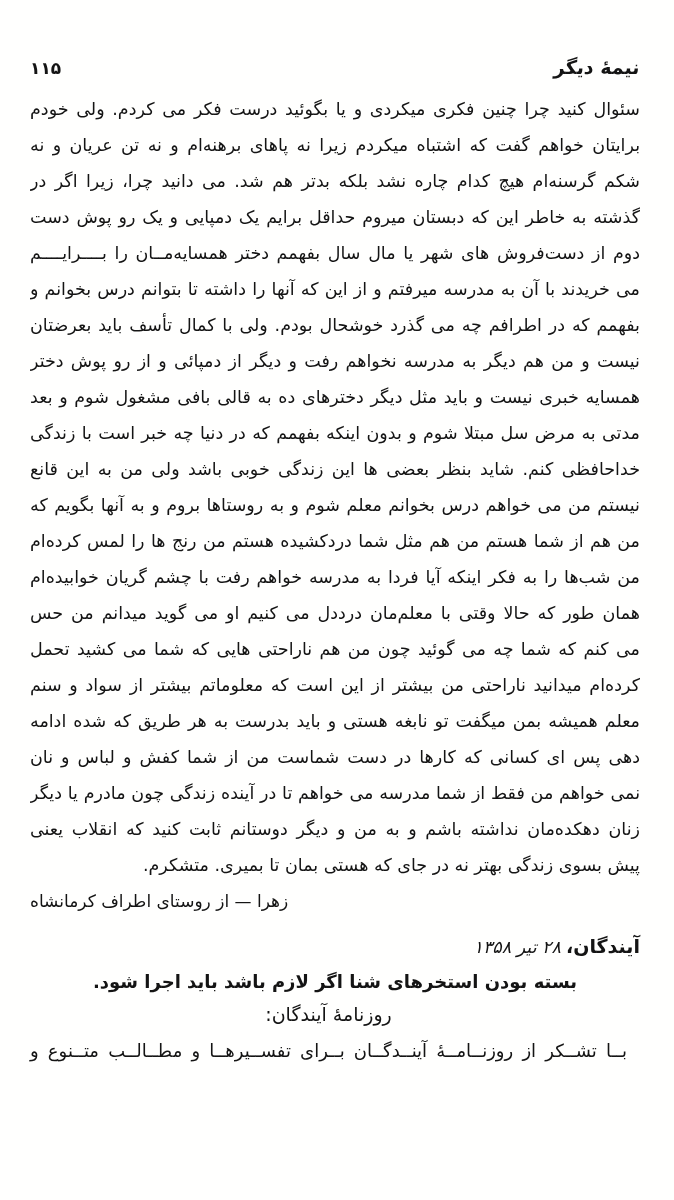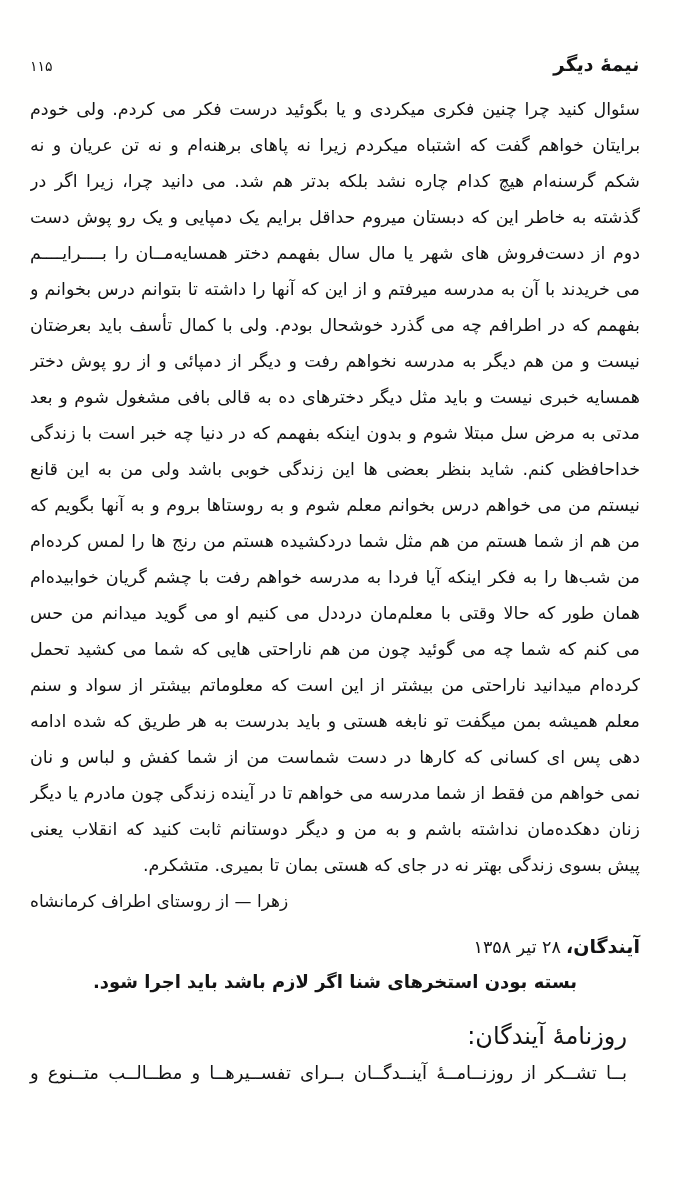--- a/index.html
+++ b/index.html
@@ -29,22 +29,22 @@
     align-items: baseline;
     height: 28px;
   }
   .book-title {
     font-weight: bold;
     font-size: 19px;
     transform: skewX(-4deg);
     letter-spacing: 0.5px;
   }
   .page-number {
-    font-weight: normal;
-    font-size: 14px;
+    font-weight: bold;
+    font-size: 17px;
     margin-top: 32px;
   }
   
   .letter {
     margin-top: 37px;
   }
   .ln {
     font-size: 17.5px;
     line-height: 36px;
     height: 36px;
@@ -70,33 +70,34 @@
   .section-heading {
     line-height: 30px;
     text-align: right;
   }
   .source-name {
     font-weight: bold;
     font-size: 19px;
   }
   .source-date {
     font-size: 17.5px;
+    font-style: italic;
   }
   .headline {
     font-weight: bold;
     font-size: 18px;
     line-height: 30px;
     margin-top: 4px;
     text-align: center;
   }
   .np-label {
-    font-size: 24px;
+    font-size: 19px;
     line-height: 30px;
-    margin-top: 24px;
-    text-align: right;
+    margin-top: 2px;
+    text-align: center;
     padding-right: 13px;
   }
   .opening {
     font-size: 18px;
     line-height: 34px;
     margin-top: 5px;
     text-align: justify;
     text-align-last: justify;
     padding-right: 13px;
   }

